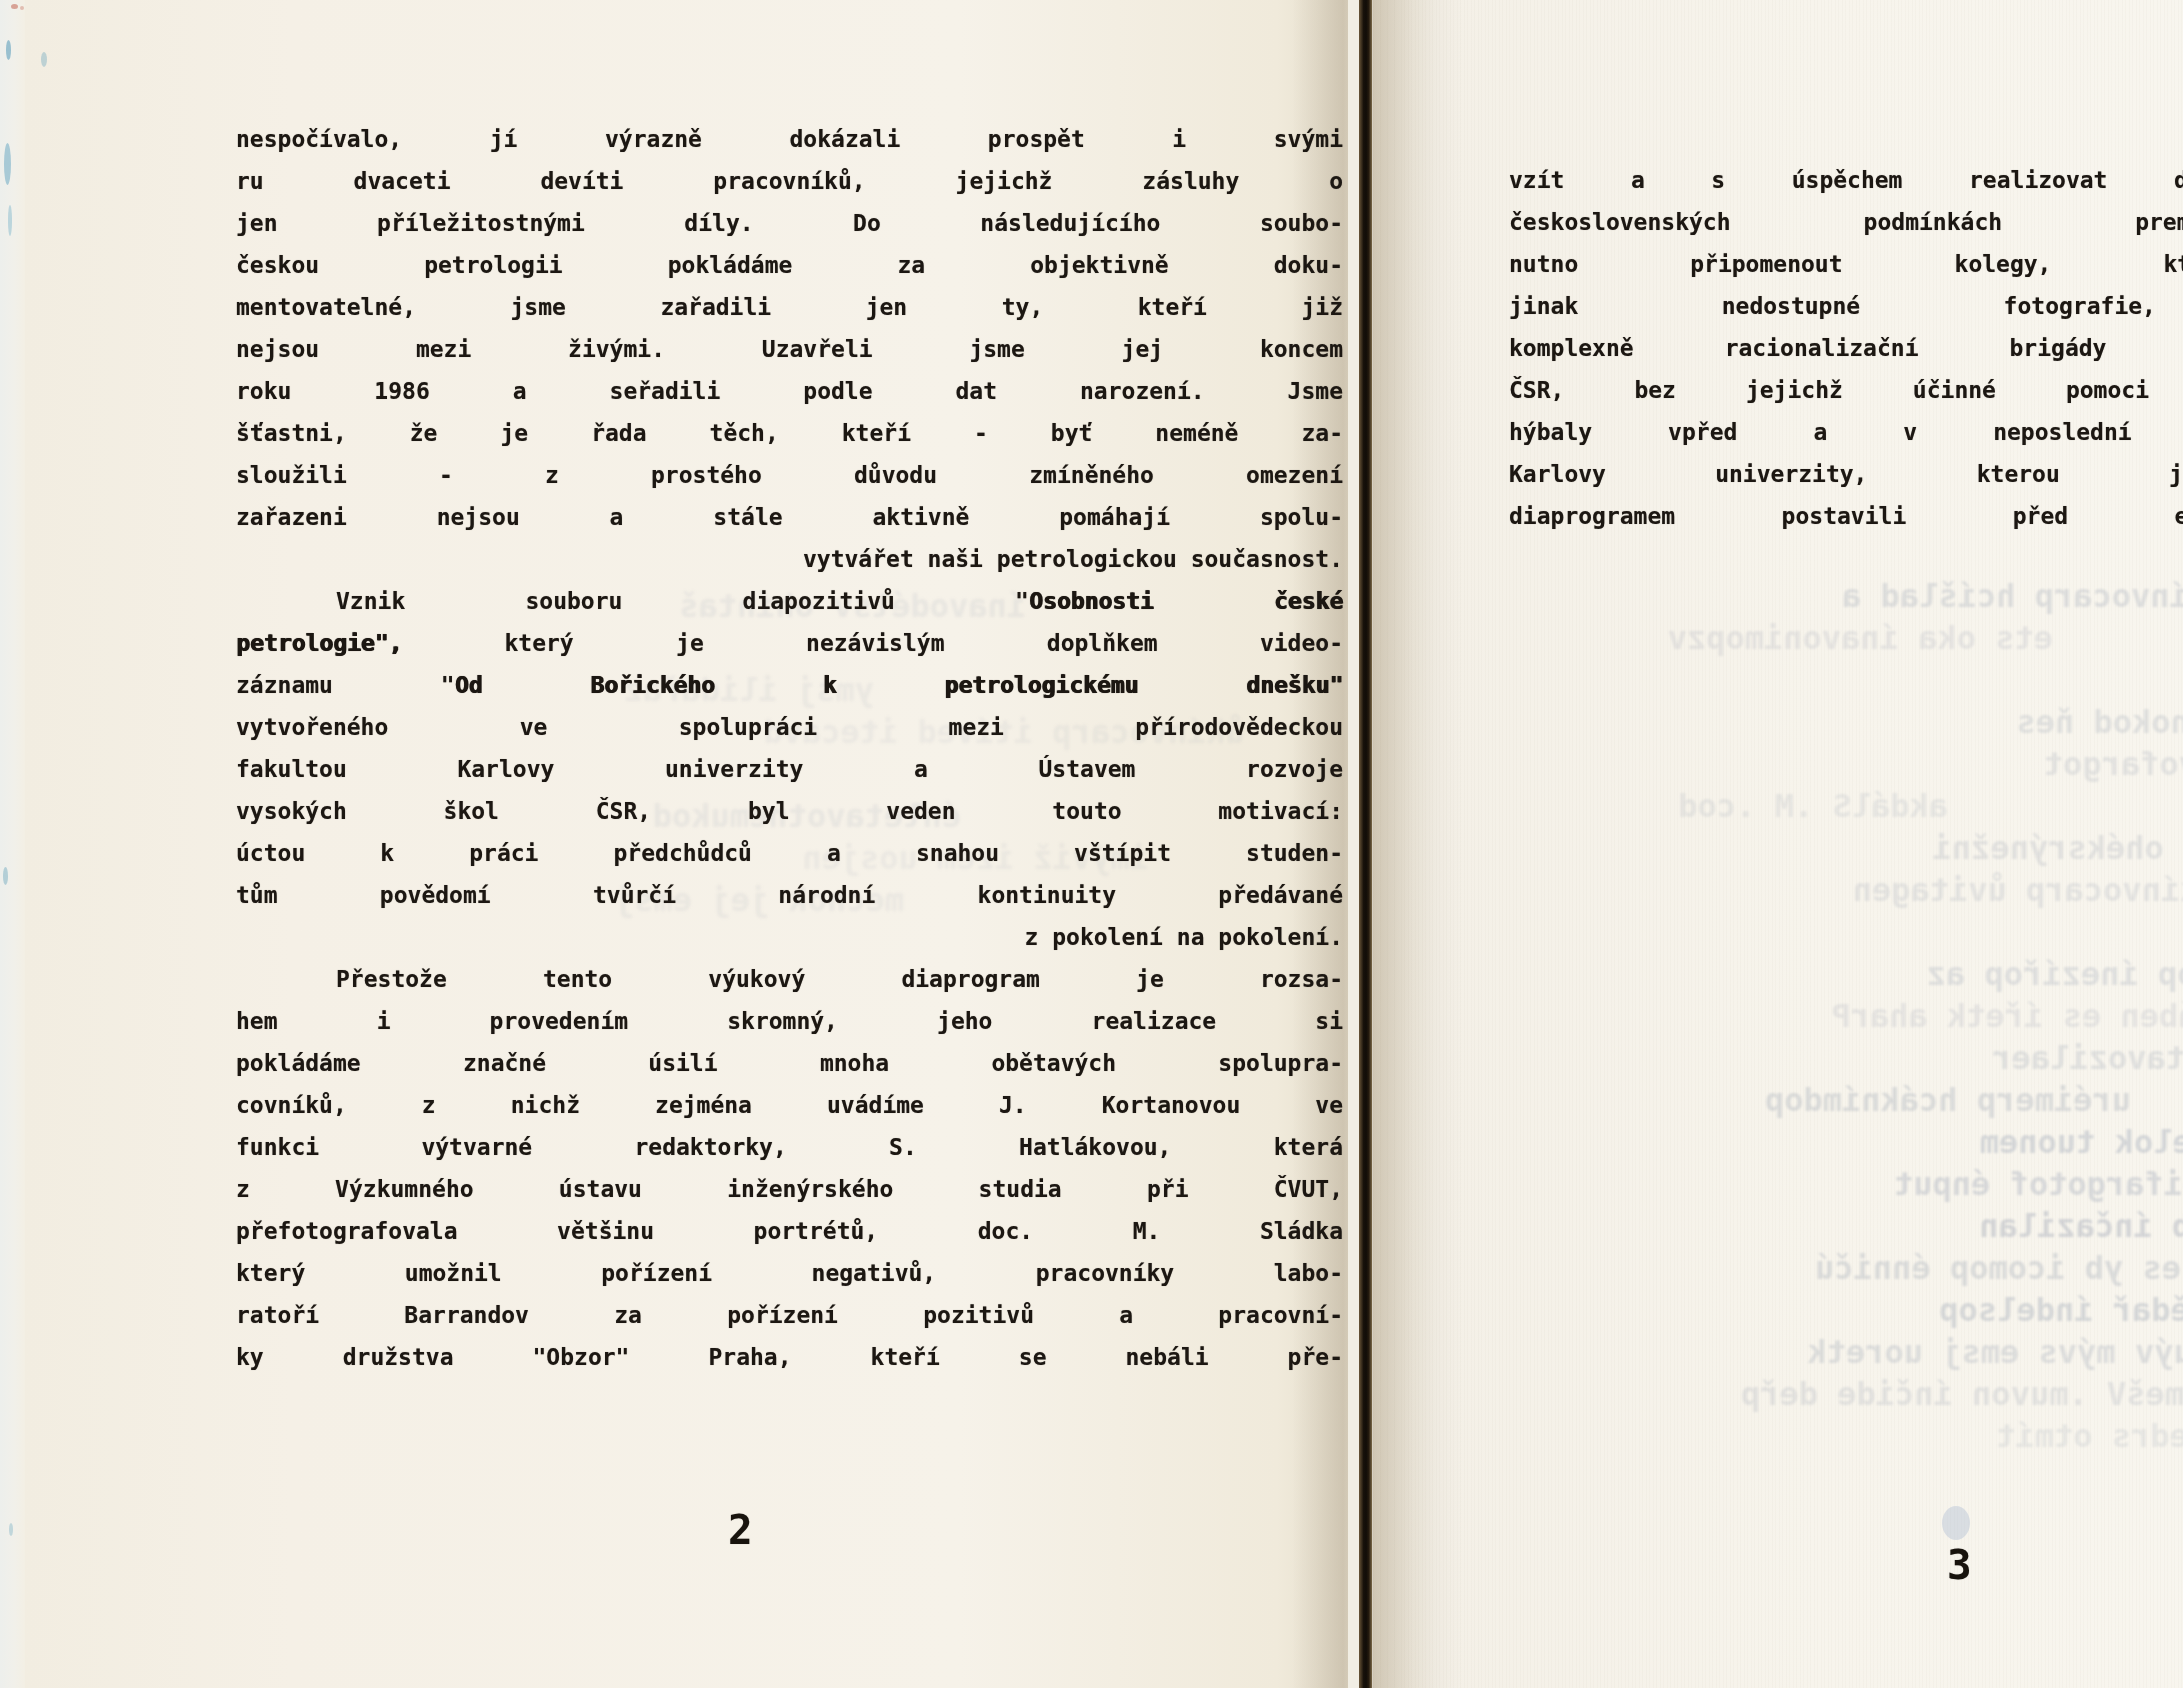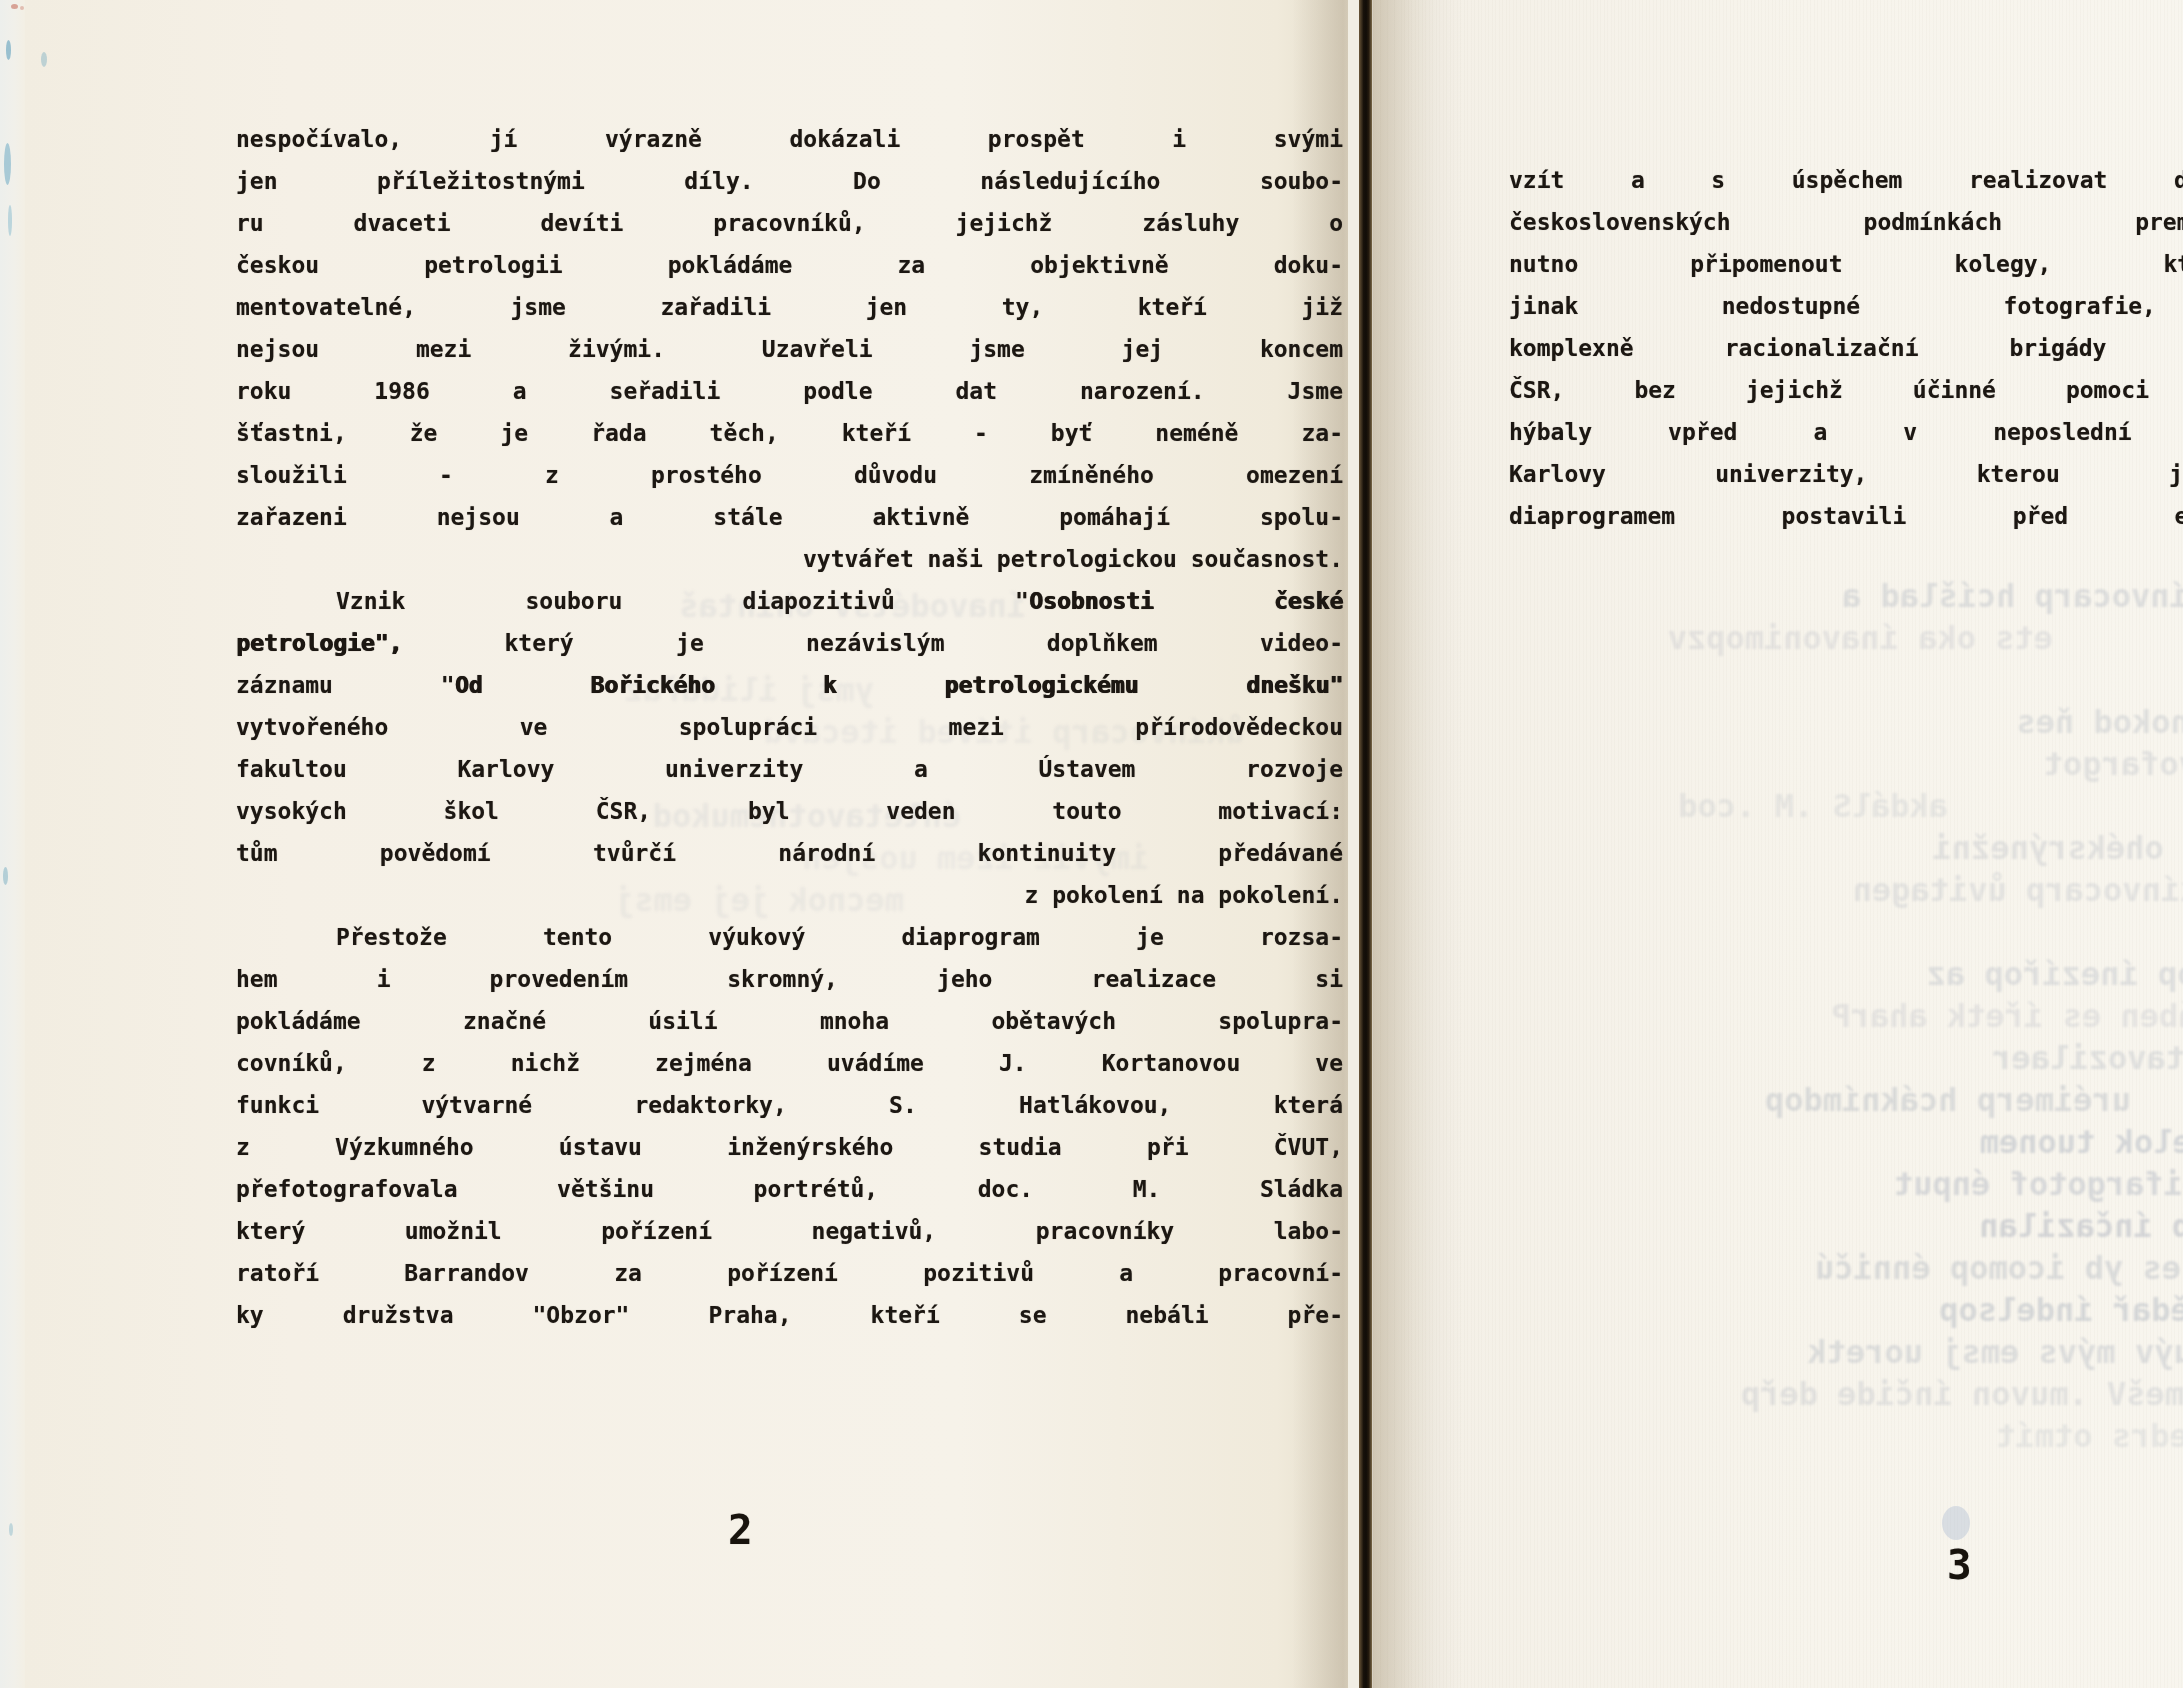--- a/index.html
+++ b/index.html
@@ -111,36 +111,37 @@
     <div class="gl" style="padding-left: 65px; opacity: 0.27;">ŠVRÚ KU FřP ydágirb ínčazilan</div>
     <div class="gl" style="padding-left: 210px; opacity: 0.22;">avtos icěv es yb icomop énničú</div>
     <div class="gl" style="padding-left: 105px; opacity: 0.25;">utárotker icide ědař índelsop</div>
     <div class="gl" style="padding-left: 314px; opacity: 0.2;">mývokuýv mývs emsj uoretk</div>
     <div class="gl" style="padding-left: 419px; opacity: 0.16;">mešV .muvon ínčide deřp</div>
     <div class="gl" style="padding-left: 183px; opacity: 0.13;">emejukěd ěnčedrs otmít</div>
   </div>
 
 <div class="textcol" id="left-col">
     <div class="tl j"><span>nespočívalo, jí výrazně dokázali prospět i svými</span></div>
+    <div class="tl j"><span>ru dvaceti devíti pracovníků, jejichž zásluhy o</span></div>
     <div class="tl j"><span>jen příležitostnými díly. Do následujícího soubo-</span></div>
-    <div class="tl j"><span>ru dvaceti devíti pracovníků, jejichž zásluhy o</span></div>
     <div class="tl j"><span>českou petrologii pokládáme za objektivně doku-</span></div>
     <div class="tl j"><span>mentovatelné, jsme zařadili jen ty, kteří již</span></div>
     <div class="tl j"><span>nejsou mezi živými. Uzavřeli jsme jej koncem</span></div>
     <div class="tl j"><span>roku 1986 a seřadili podle dat narození. Jsme</span></div>
     <div class="tl j"><span>šťastni, že je řada těch, kteří - byť neméně za-</span></div>
     <div class="tl j"><span>sloužili - z prostého důvodu zmíněného omezení</span></div>
     <div class="tl j"><span>zařazeni nejsou a stále aktivně pomáhají spolu-</span></div>
     <div class="tl"><span>vytvářet naši petrologickou současnost.</span></div>
     <div class="tl j ind"><span>Vznik souboru diapozitivů "</span><span class="hvy">Osobnosti české</span></div>
     <div class="tl j"><span class="hvy">petrologie",</span><span> který je nezávislým doplňkem video-</span></div>
     <div class="tl j"><span>záznamu "</span><span class="hvy">Od Bořického k petrologickému dnešku"</span></div>
     <div class="tl j"><span>vytvořeného ve spolupráci mezi přírodovědeckou</span></div>
     <div class="tl j"><span>fakultou Karlovy univerzity a Ústavem rozvoje</span></div>
     <div class="tl j"><span>vysokých škol ČSR, byl veden touto motivací:</span></div>
+    <div class="tl j"><span>úctou k práci předchůdců a snahou vštípit studen-</span></div>
     <div class="tl j"><span>tům povědomí tvůrčí národní kontinuity předávané</span></div>
     <div class="tl"><span>z pokolení na pokolení.</span></div>
     <div class="tl j ind"><span>Přestože tento výukový diaprogram je rozsa-</span></div>
     <div class="tl j"><span>hem i provedením skromný, jeho realizace si</span></div>
     <div class="tl j"><span>pokládáme značné úsilí mnoha obětavých spolupra-</span></div>
     <div class="tl j"><span>covníků, z nichž zejména uvádíme J. Kortanovou ve</span></div>
     <div class="tl j"><span>funkci výtvarné redaktorky, S. Hatlákovou, která</span></div>
     <div class="tl j"><span>z Výzkumného ústavu inženýrského studia při ČVUT,</span></div>
     <div class="tl j"><span>přefotografovala většinu portrétů, doc. M. Sládka</span></div>
     <div class="tl j"><span>který umožnil pořízení negativů, pracovníky labo-</span></div>

